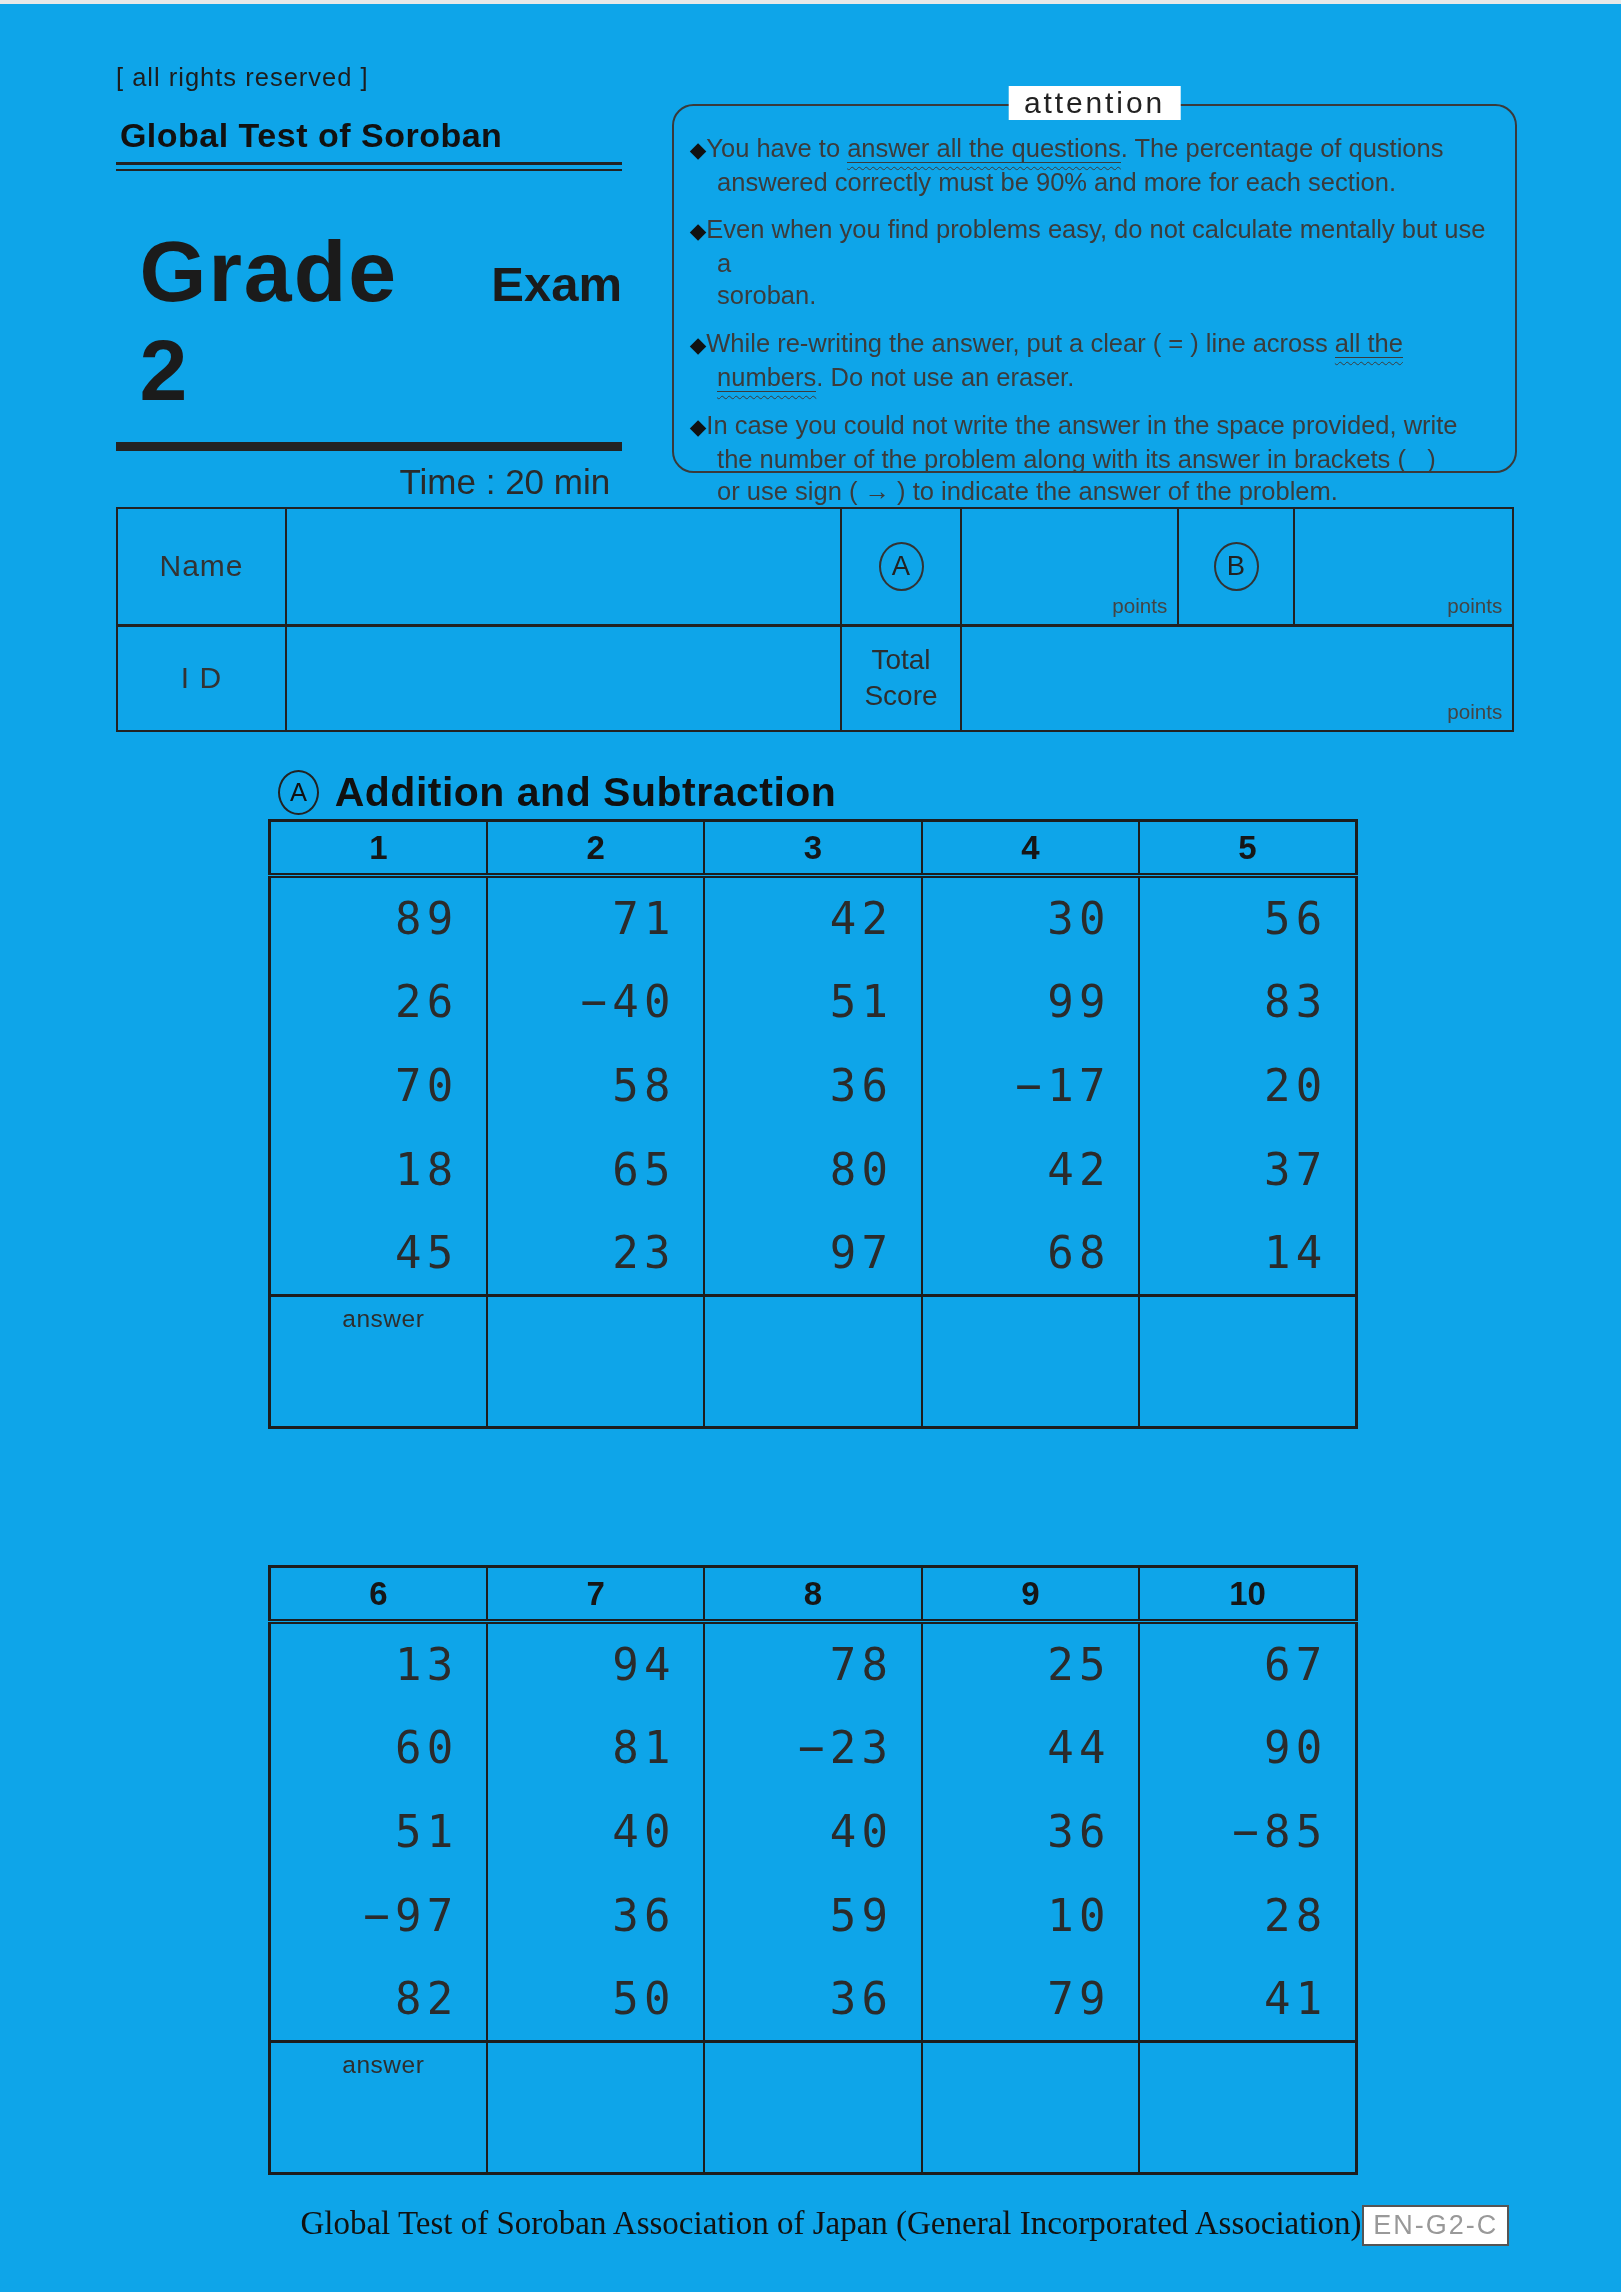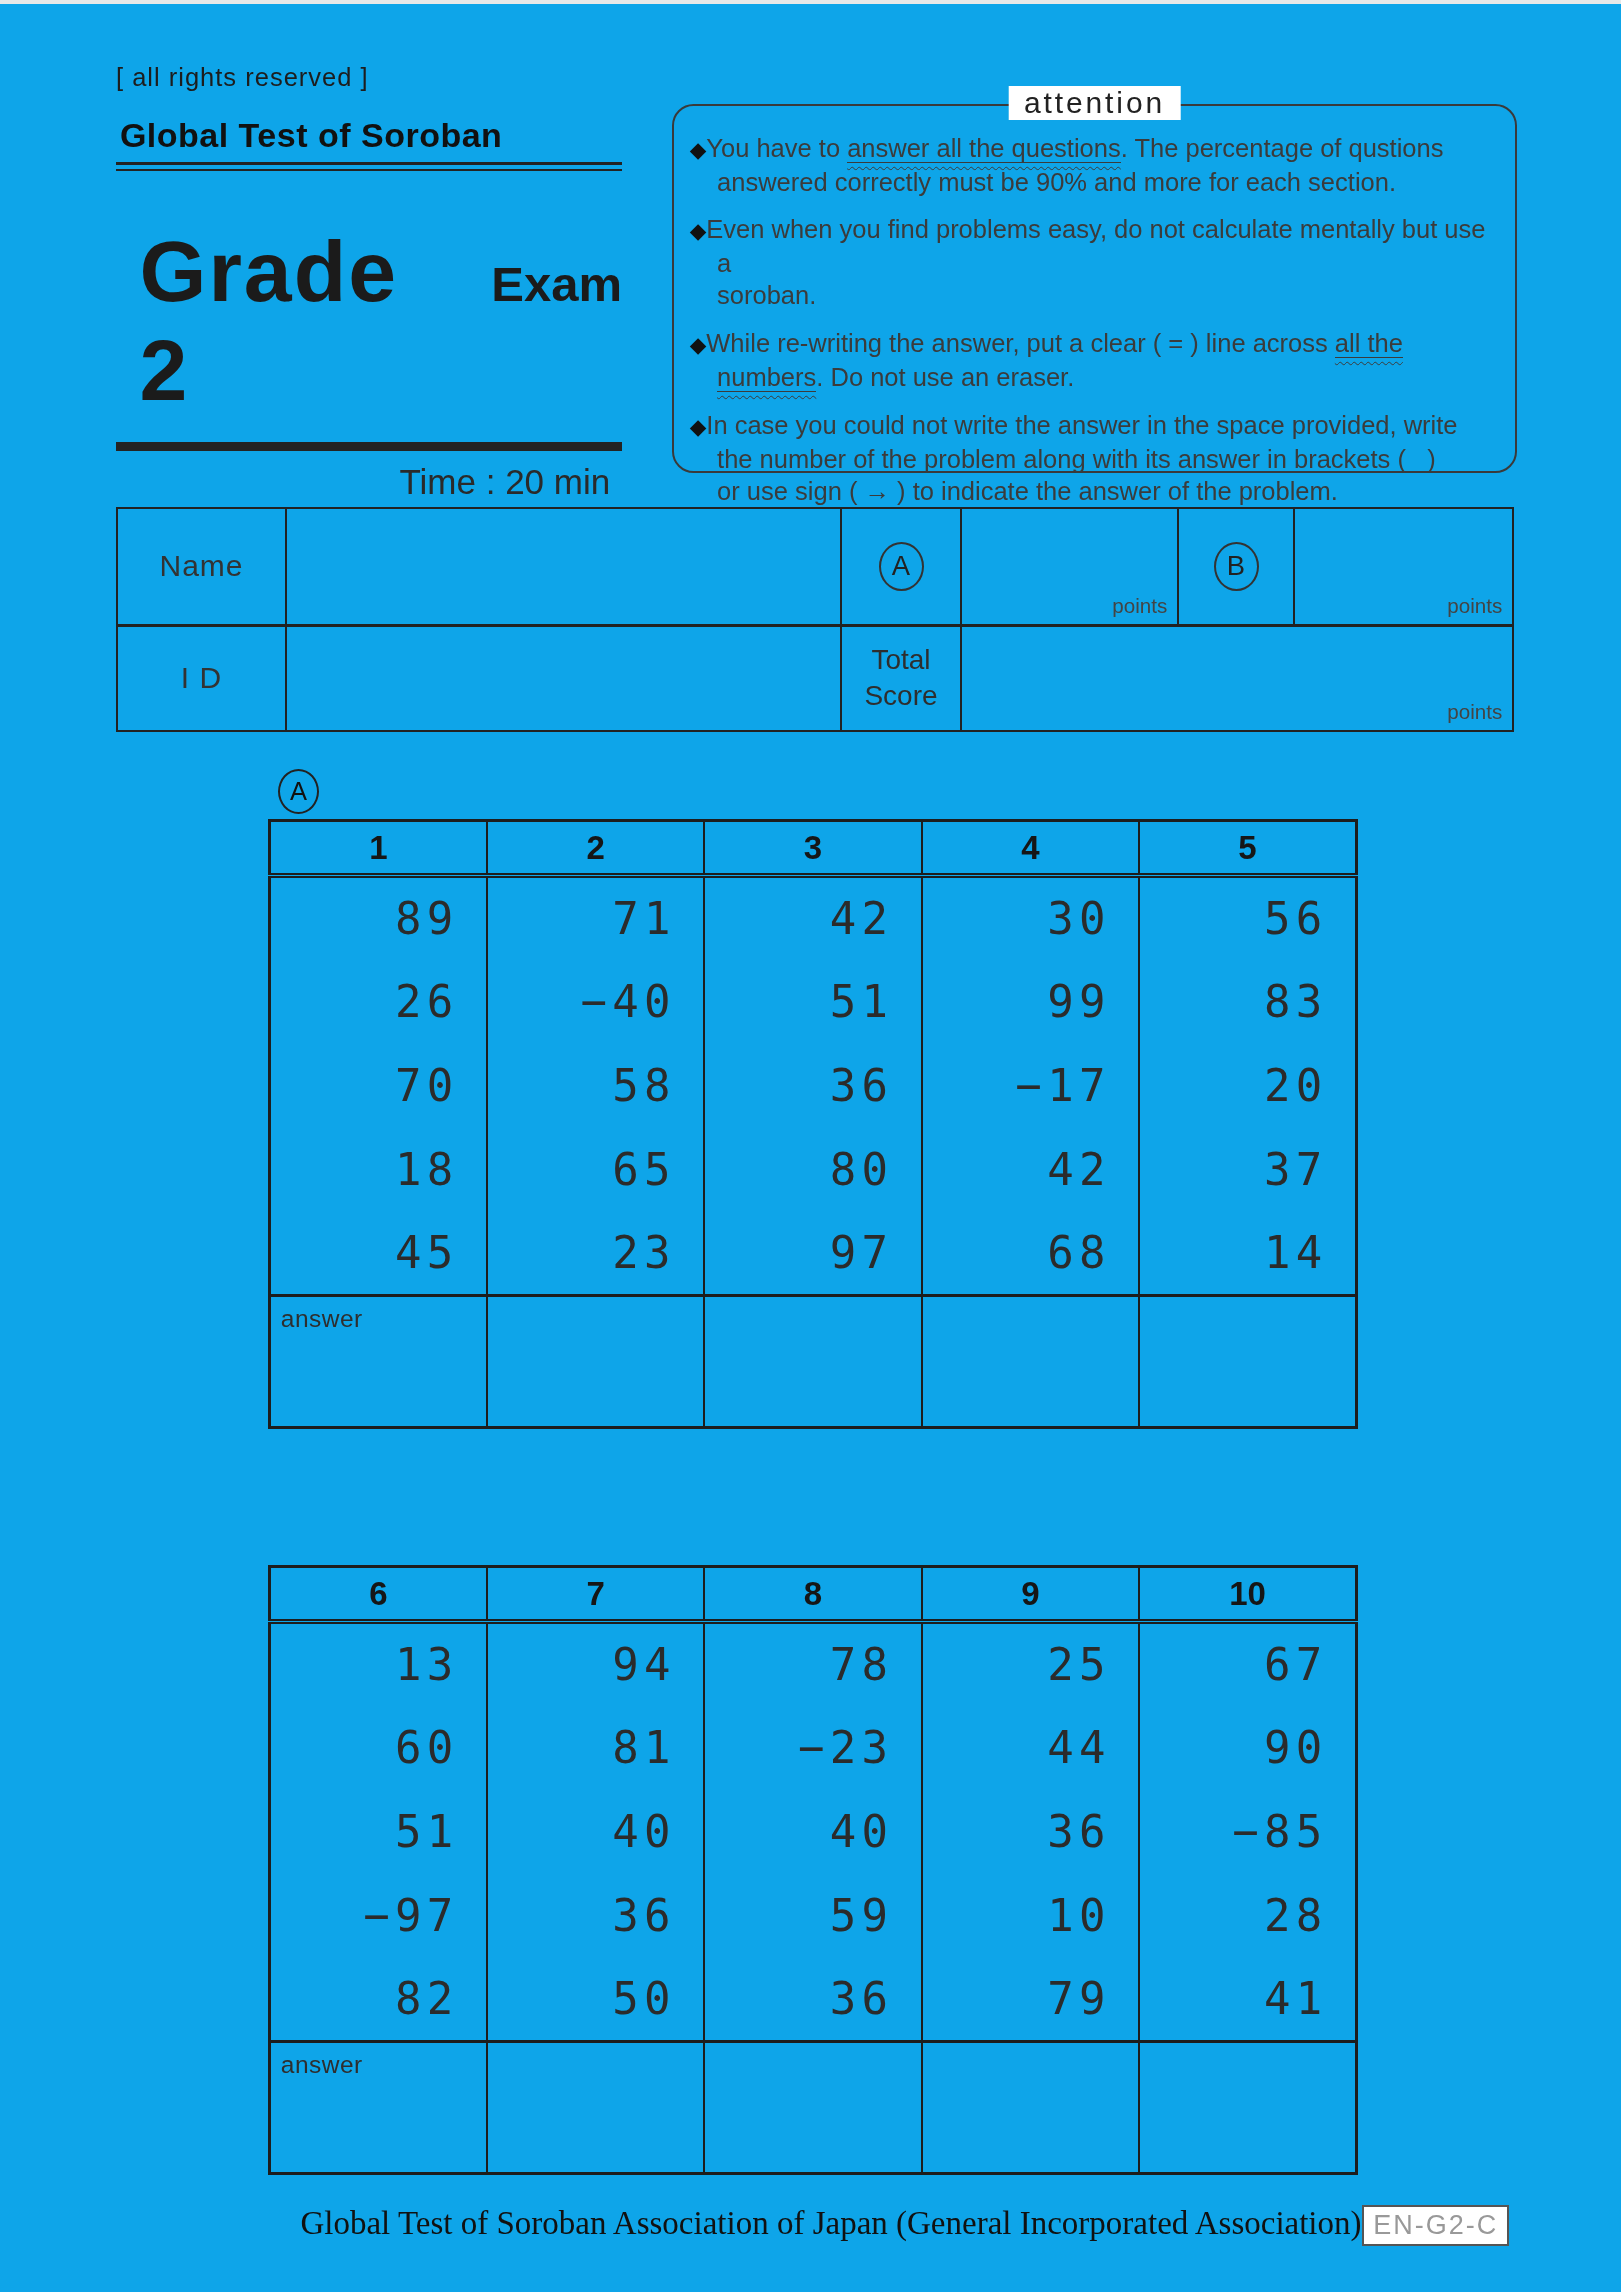--- a/index.html
+++ b/index.html
@@ -99,21 +99,21 @@
     text-align:right;vertical-align:middle;
     padding-right:27.4px;letter-spacing:0.12em;
   }
   .ptable th:nth-child(2),.ptable td:nth-child(2),
   .ptable th:nth-child(4),.ptable td:nth-child(4){border-right-width:2.9px;}
   .ptable tfoot td{
     height:132px;border-top:3.9px solid #1d1d1d;
     vertical-align:top;
   }
   .ans-label{
-    font-size:24.5px;color:#2e2e2e;text-align:left;
+    font-size:24.5px;color:#2e2e2e;text-align:center;
     padding:7.8px 0 0 9.8px;letter-spacing:0.5px;
   }
 
   
   .footer{
     position:absolute;left:0;top:2201px;width:100%;
     text-align:center;
     font-family:"Liberation Serif",serif;
     font-size:33px;color:#111;
     padding-left:41px;box-sizing:border-box;
@@ -180,20 +180,21 @@
       <td></td>
       <td class="cell-total">Total
 Score</td>
       <td class="cell-points" colspan="3">points</td>
     </tr>
   </tbody>
     </table>
 
   <div class="sec-head">
     <span class="sec-circle">A</span>
+    <span class="sec-title">Addition and Subtraction</span>
   </div>
 
   <table class="ptable t1">
     <colgroup>
         <col>
         <col>
         <col>
         <col>
         <col>
       </colgroup>

